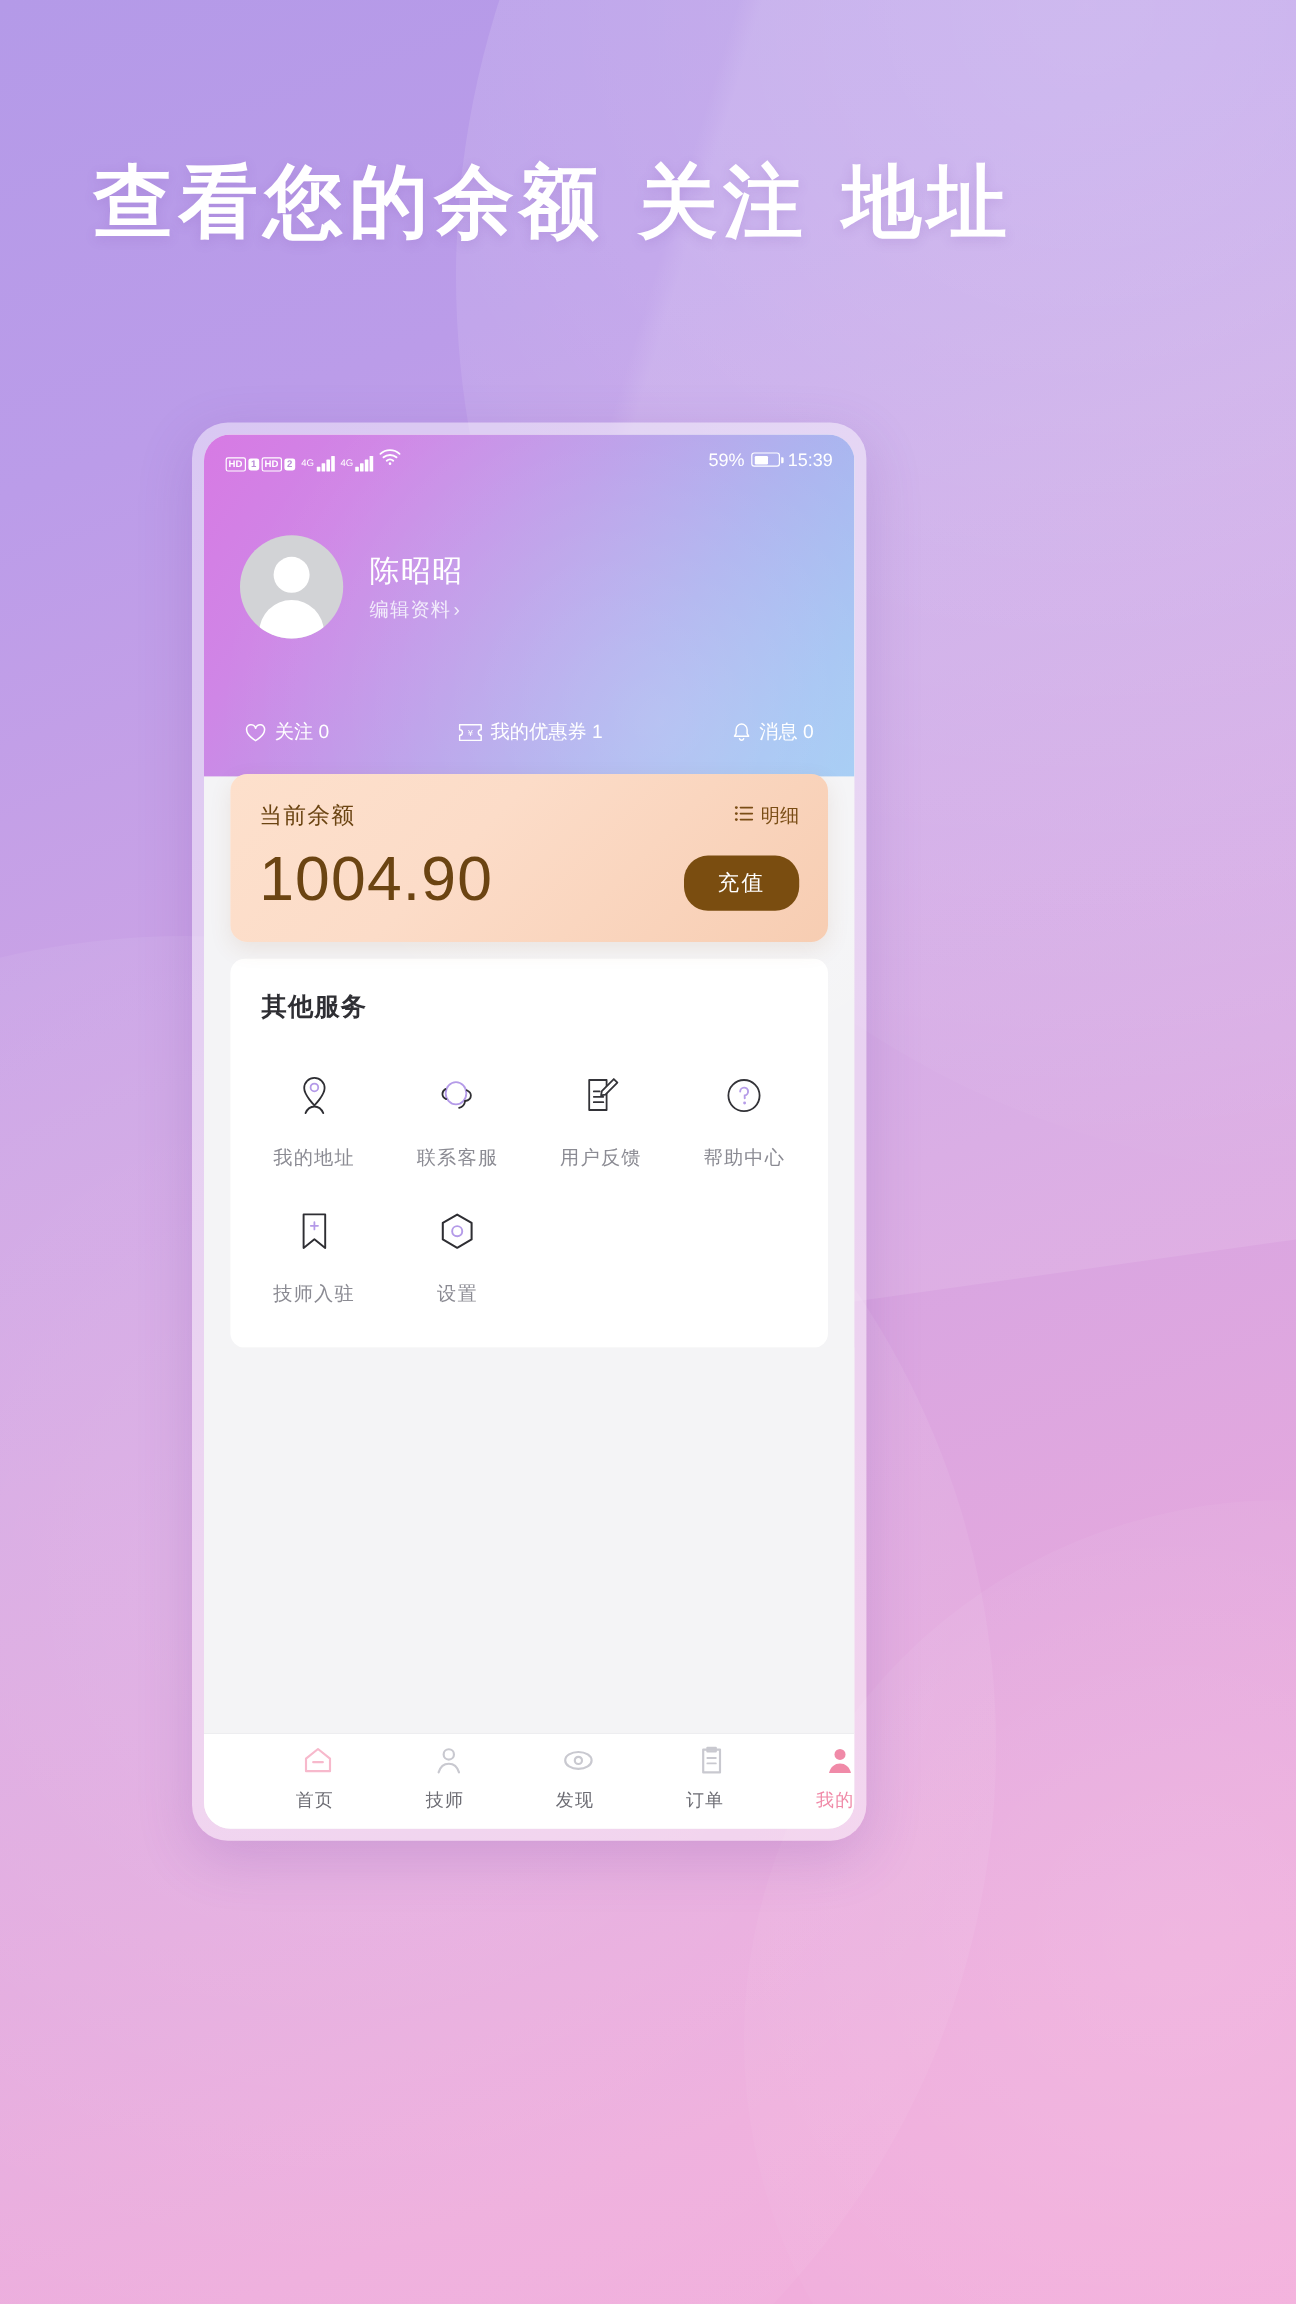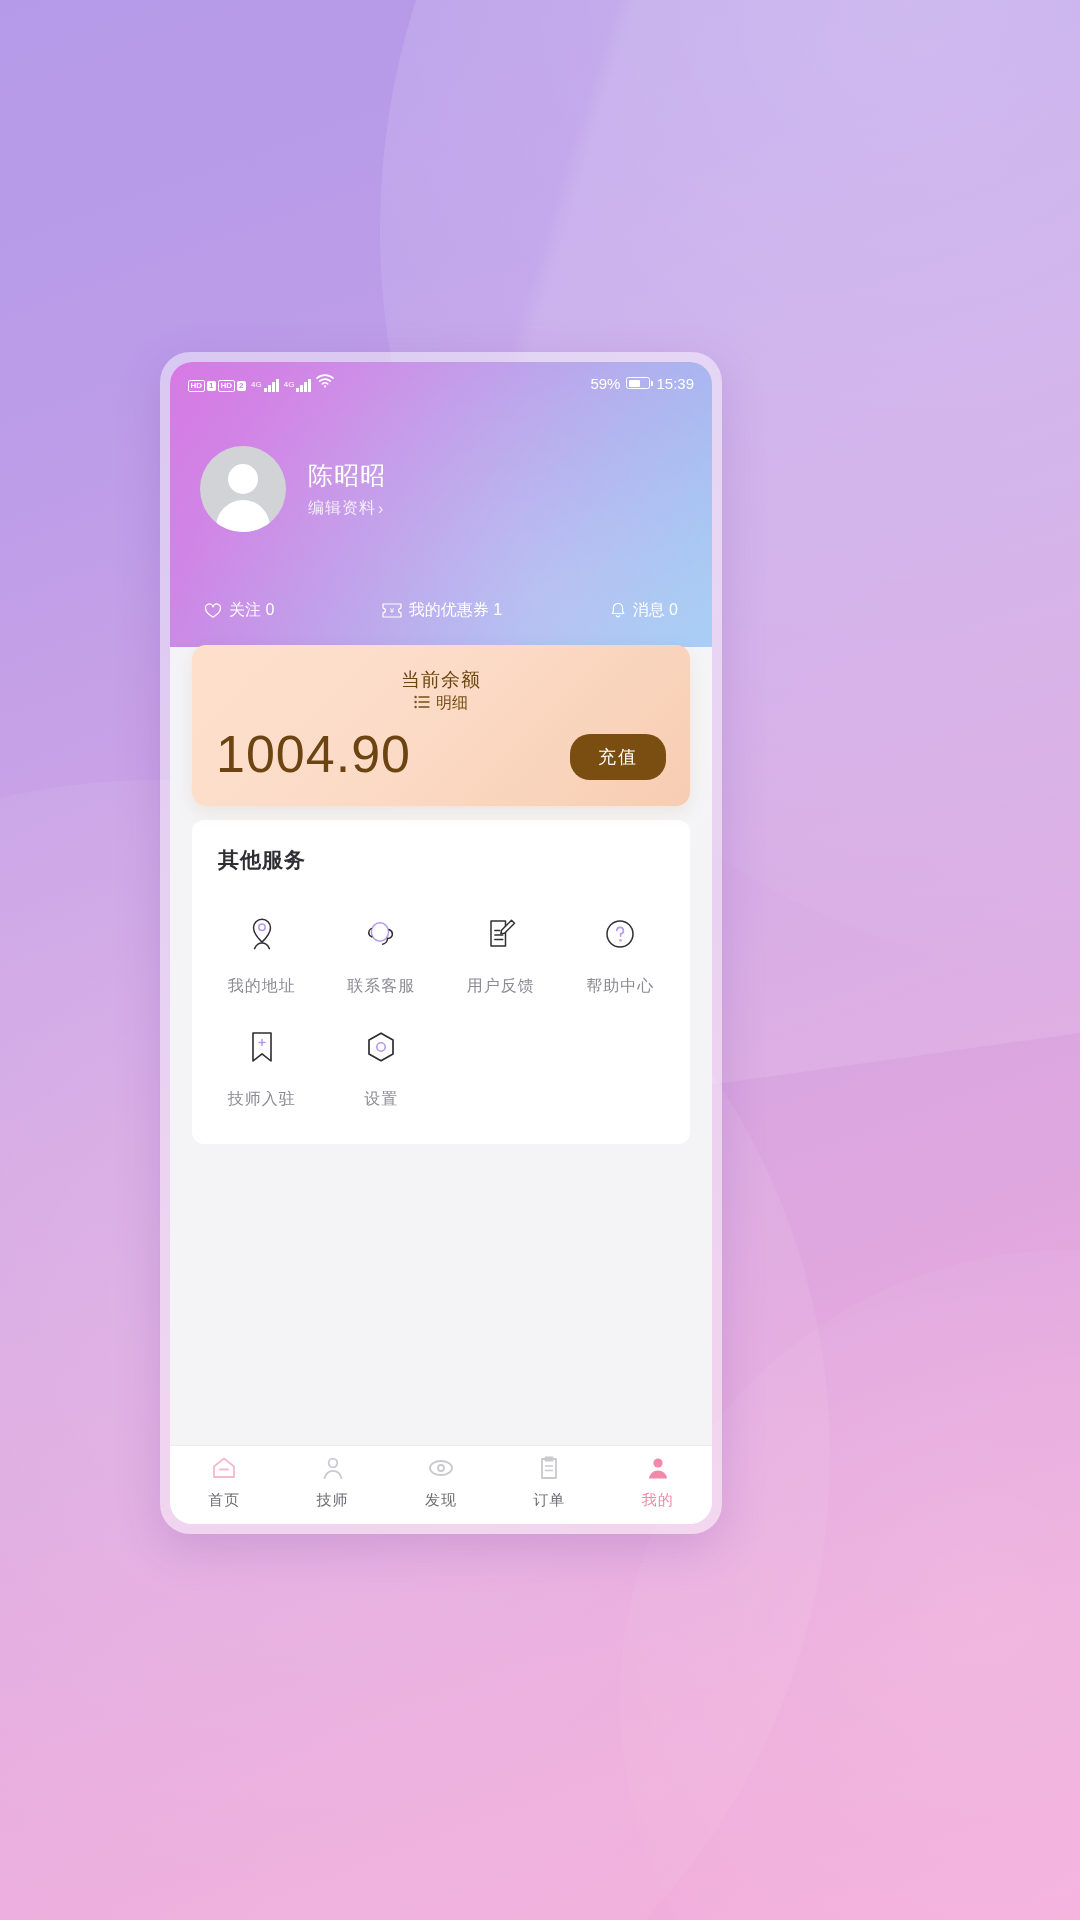--- a/index.html
+++ b/index.html
@@ -147,21 +147,21 @@
   .stat svg{ display:block; }
 
   
   .balance-wrap{ position:relative; padding:0 22px; margin-top:-2px; z-index:3; }
   .balance{
     border-radius:14px;
     background:linear-gradient(135deg,#fde0cc 0%, #fcdcc8 40%, #f7cdb2 100%);
     padding:22px 24px 26px 24px;
     box-shadow:0 6px 18px rgba(150,90,40,.10);
   }
-  .bal-top{ display:flex; align-items:center; justify-content:space-between;flex-direction:column; }
+  .bal-top{ display:flex; align-items:center; justify-content:space-between; }
   .bal-label{ color:#6b4412; font-size:19px; letter-spacing:1px; }
   .bal-detail{ color:#7a4d15; font-size:16px; display:flex; align-items:center; gap:6px; }
   .bal-bottom{ display:flex; align-items:flex-end; justify-content:space-between; margin-top:14px; }
   .bal-amount{ color:#6b4412; font-size:52px; line-height:1; letter-spacing:1px; }
   .bal-btn{
     background:#7a4d10; color:#fff; font-size:18px;
     border:none; border-radius:20px; padding:11px 28px; letter-spacing:2px;
     cursor:pointer;
   }
 
@@ -183,35 +183,36 @@
   
   .filler{ flex:1 1 auto; background:#f4f4f6; }
 
   
   .tabbar{
     flex:0 0 auto;
     background:#fff; border-top:1px solid #ededf0;
     display:flex; align-items:center; justify-content:space-around;
     padding:10px 0 14px 0;
   }
-  .tab{ display:flex; flex-direction:column; align-items:center; gap:7px; cursor:pointer; width:20%; }
+  .tab{ display:flex; flex-direction:column; align-items:flex-end; gap:7px; cursor:pointer; width:20%; }
   .tab-label{ font-size:15px; color:#6d6d74; letter-spacing:1px; }
   .tab.active .tab-label{ color:#f08aa8; }
 </style>
 </head>
 <body>
 
 <div id="poster">
   <div class="swoosh"></div>
   <div class="blob blob-a"></div>
   <div class="blob blob-b"></div>
   <div class="blob blob-c"></div>
 </div>
 
 <div id="headline">
+  <div class="h-sub">查看您的余额  关注  地址</div>
 </div>
 
 <div id="phone">
 <div id="screen">
 
   <div class="app-header">
     <div class="hdr-sheen"></div>
 
     <div class="statusbar">
       <div class="sb-left">

